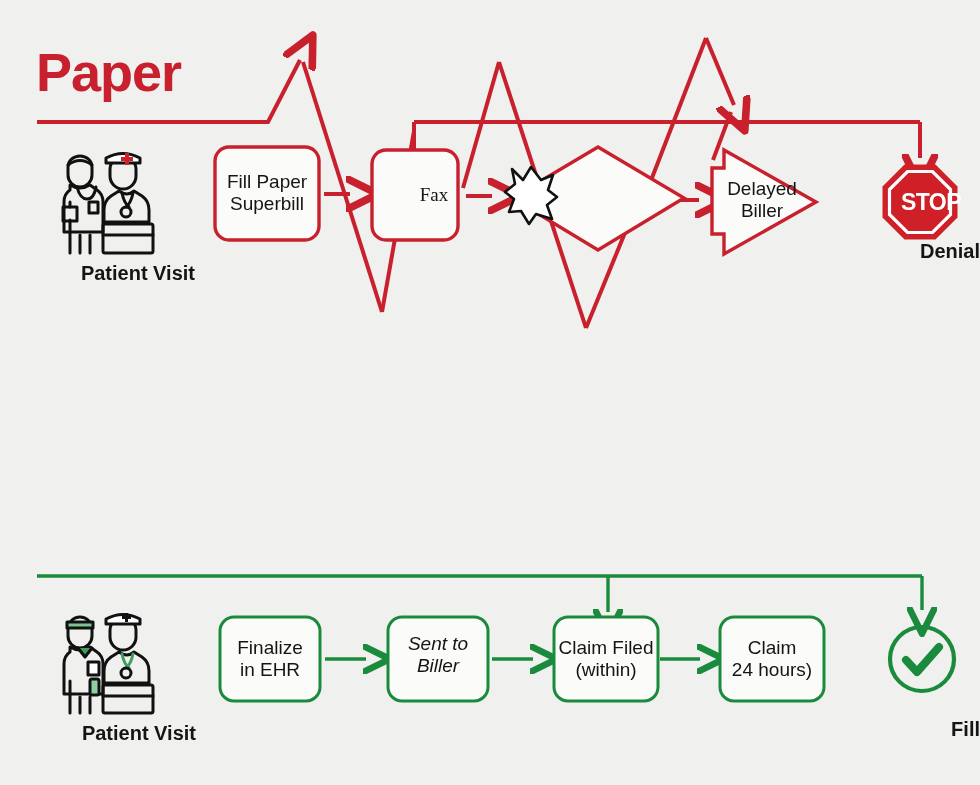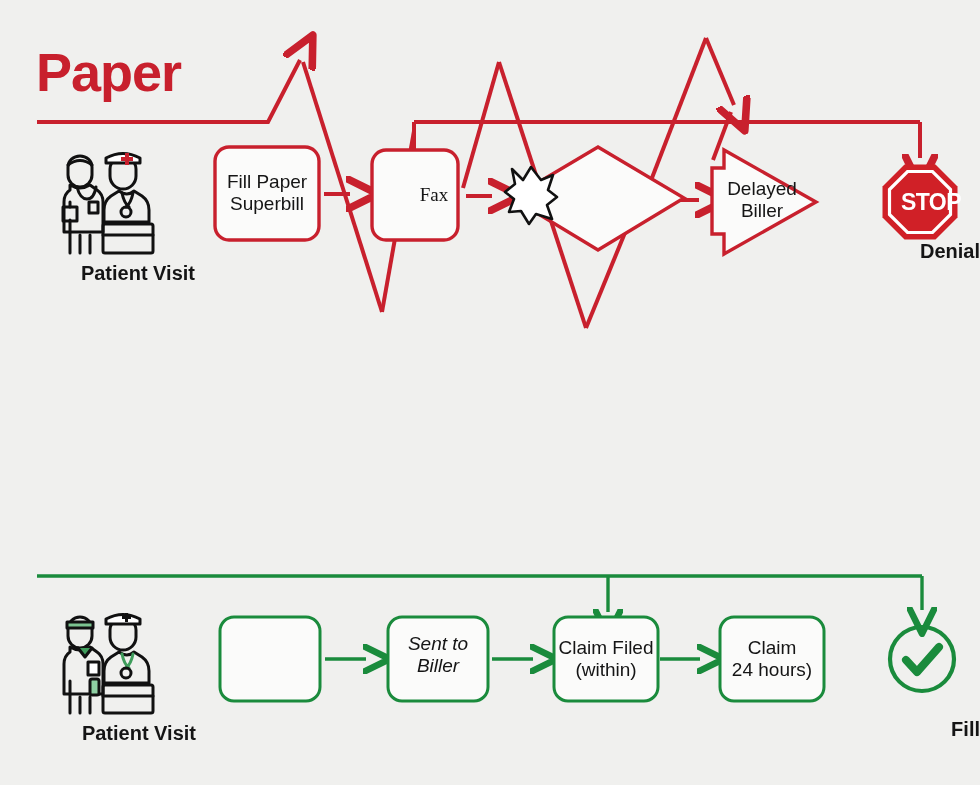--- a/index.html
+++ b/index.html
@@ -203,20 +203,22 @@
 Superbill</div>
   <div class="node-label" style="left:391px; top:184px; width:86px;font-family:Liberation Serif, serif;">Fax</div>
   <div class="node-label" style="left:710px; top:178px; width:104px;">Delayed
 Biller</div>
 
   <div class="stop-text" style="left:893px; top:189px; width:76px; text-align:center;">STOP</div>
 
   <div class="caption" style="left:0px; top:262px; width:195px;">Patient Visit</div>
   <div class="caption" style="left:862px; top:240px; width:118px;">Denial</div>
 
+  <div class="node-label" style="left:220px; top:637px; width:100px;">Finalize
+in EHR</div>
   <div class="node-label" style="left:388px; top:633px; width:100px;font-style:italic;">Sent to
 Biller</div>
   <div class="node-label" style="left:552px; top:637px; width:108px;">Claim Filed
 (within)</div>
   <div class="node-label" style="left:718px; top:637px; width:108px;">Claim
 24 hours)</div>
 
   <div class="caption" style="left:0px; top:722px; width:196px;">Patient Visit</div>
   <div class="caption" style="left:864px; top:718px; width:116px;">Fill</div>
 

